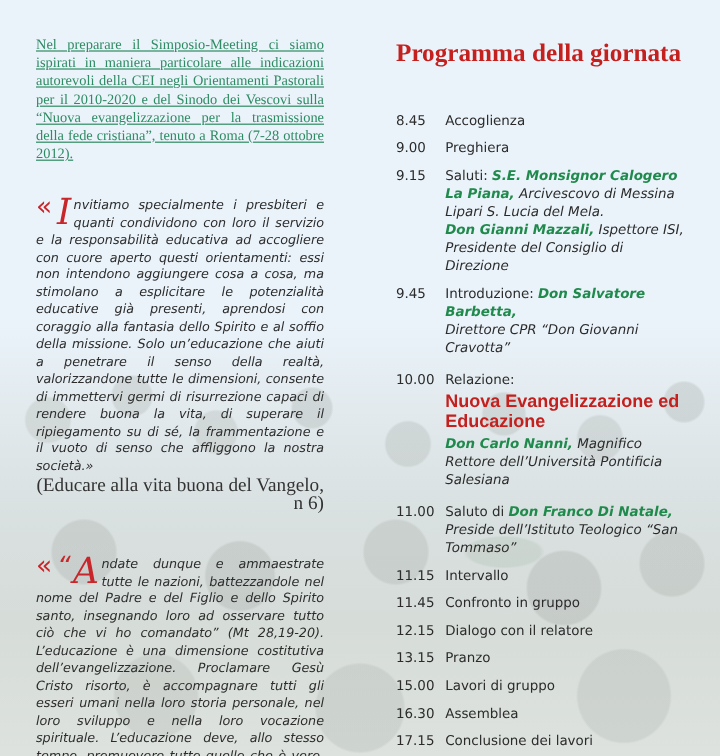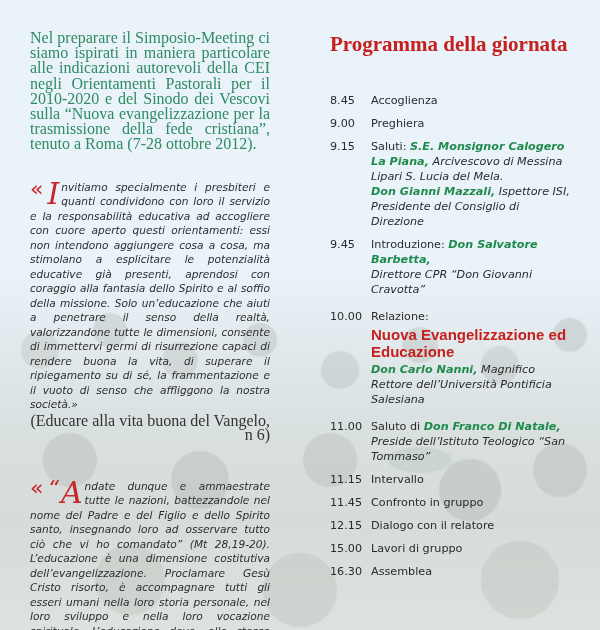--- a/index.html
+++ b/index.html
@@ -35,23 +35,24 @@
       radial-gradient(ellipse at 420px 170px, rgba(120,150,120,.18) 0 30px, transparent 34px);
     opacity: .75;
   }
   .col-left {
     position: absolute; left: 30px; top: 30px; width: 240px;
     font-size: 11.4px; line-height: 14.6px;
   }
   .intro {
     color: #2e8b63;
     font-family: "Liberation Serif", serif;
-    font-size: 16px; line-height: 15.2px;
+    font-size: 12px; line-height: 15.2px;
     text-align: justify;
     margin: 0;
+    text-decoration: underline;
   }
   .quote {
     position: relative;
     margin-top: 28px;
     font-style: italic;
     font-family: "DejaVu Sans", sans-serif;
     font-size: 10.6px; line-height: 14.5px;
     color: #2c2c2c;
     text-align: justify;
   }
@@ -181,22 +182,30 @@
       </div>
       <div class="row">
         <span class="time">11.45</span>
         <span class="body">Confronto in gruppo</span>
       </div>
       <div class="row">
         <span class="time">12.15</span>
         <span class="body">Dialogo con il relatore</span>
       </div>
       <div class="row">
+        <span class="time">13.15</span>
+        <span class="body">Pranzo</span>
+      </div>
+      <div class="row">
         <span class="time">15.00</span>
         <span class="body">Lavori di gruppo</span>
       </div>
       <div class="row">
         <span class="time">16.30</span>
         <span class="body">Assemblea</span>
+      </div>
+      <div class="row">
+        <span class="time">17.15</span>
+        <span class="body">Conclusione dei lavori</span>
       </div>
     </div>
   </div>
 </div>
 
 </body></html>

